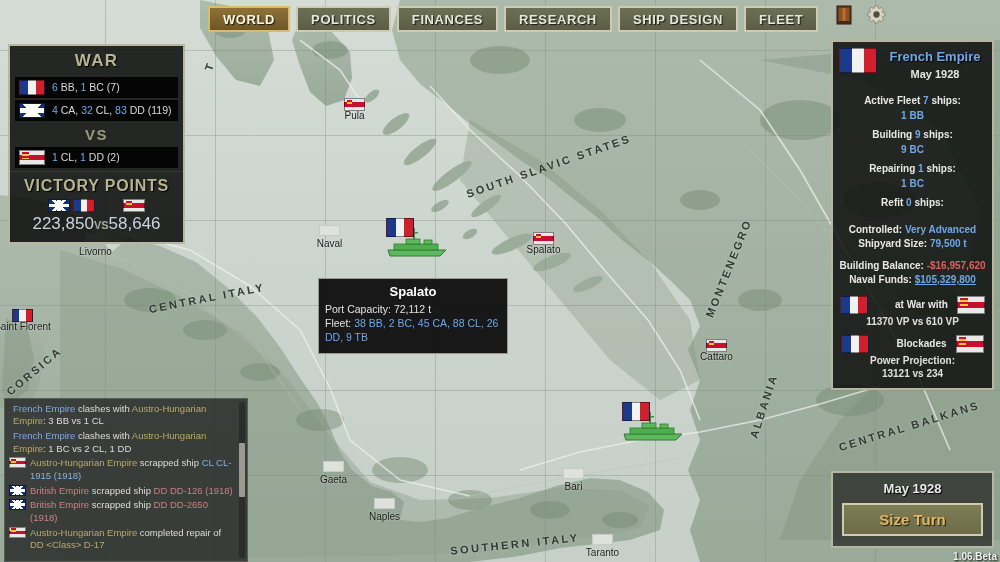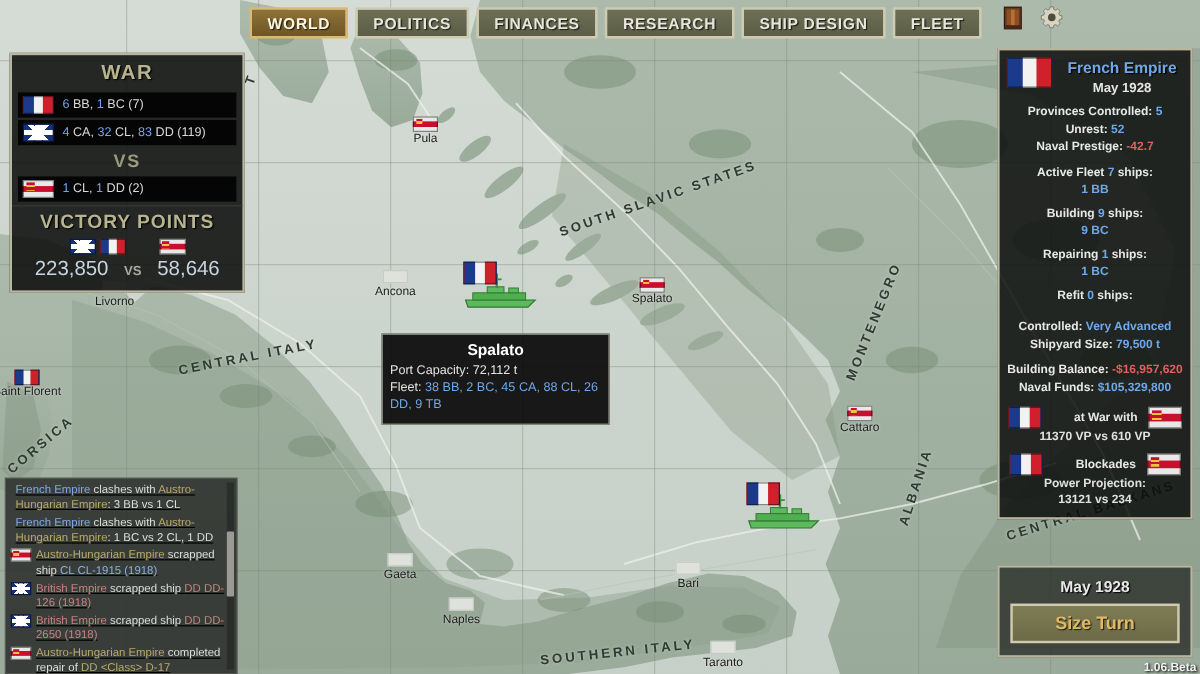--- a/index.html
+++ b/index.html
@@ -71,21 +71,21 @@
   
   .dark-panel {
     position: absolute;
     background: rgba(8,9,8,0.86);
     border: 2px solid #b9b6a0;
     z-index: 30;
   }
 
   
   #war-panel {
-    left: 8px; top: 44px; width: 196px;
+    left: 8px; top: 44px; width: 177px;
   }
   .panel-title {
     text-align: center; color: #b7b48f; font-size: 17px; font-weight: bold;
     letter-spacing: 1.2px; padding: 5px 0 4px;
     text-shadow: 1px 1px 1px #000;
   }
   .war-row {
     display: flex; align-items: center; gap: 7px;
     background: #050505; margin: 2px 5px; padding: 3px 4px;
     min-height: 21px;
@@ -99,33 +99,32 @@
   #vp-section {
     border-top: 1px solid #3a3a34; margin-top: 3px; padding-bottom: 8px;
   }
   #vp-section .panel-title { font-size: 16px; letter-spacing: .8px; }
   .vp-flags {
     display: flex; align-items: center; justify-content: center; gap: 28px;
     margin-bottom: 2px;
   }
   .vp-flag-pair { display: flex; gap: 3px; }
   .vp-nums {
-    display: flex; align-items: baseline; justify-content: center; gap: 13px;
+    display: flex; align-items: baseline; justify-content: center; 
     color: #c8d4e0; font-size: 17px; font-weight: 500;
   }
   .vp-nums .vs-mini { font-size: 11px; color: #a9a9a0; font-weight: bold; }
 
   
   #event-log {
-    position: absolute; left: 4px; top: 398px; width: 194px; height: 164px;
+    position: absolute; left: 4px; top: 398px; width: 244px; height: 164px;
     background: rgba(36,38,36,0.82);
     border: 1px solid rgba(150,150,140,0.35);
     overflow: hidden; z-index: 30;
     padding: 4px 10px 0 4px;
-    text-decoration: underline;
   }
   .log-entry {
     display: flex; gap: 4px; align-items: flex-start;
     font-size: 9.5px; line-height: 1.3; color: #ddd;
     margin-bottom: 2.5px;
   }
   .log-entry .ltext { flex: 1; }
   .log-entry .cA { color: #7fa8e8; }
   .log-entry .cAH { color: #b9a96a; }
   .log-entry .cBR { color: #c98080; }
@@ -151,21 +150,21 @@
     color: #6fa8e8; font-size: 13px; font-weight: bold;
     text-shadow: 1px 1px 1px #000;
   }
   #nation-date { color: #e5e5e5; font-size: 11px; font-weight: bold; margin-top: 4px; }
   .stat-line {
     text-align: center; font-size: 10px; color: #e8e8e8;
     font-weight: bold; line-height: 1.45;
   }
   .stat-line .v { color: #6fa8e8; }
   .stat-line .vneg { color: #e06060; }
-  .stat-line .vmoney { color: #6fa8e8; }
+  .stat-line .vmoney { color: #6fa8e8; text-decoration: underline; }
   .gap-sm { height: 7px; }
   .relation-block { margin-top: 8px; }
   .relation-row {
     display: flex; align-items: center; justify-content: center; gap: 9px;
   }
   .relation-row .rlabel { font-size: 10px; color: #e8e8e8; font-weight: bold; margin-left: 18px; }
   .relation-sub {
     text-align: center; font-size: 10px; color: #e0e0e0; margin-top: 2px; font-weight: bold;
   }
 
@@ -380,21 +379,21 @@
       <div class="map-marker" style="left: 344px; top: 97px;"><span class="flag flag-ah" style="width: 21px; height: 13px;"></span><div class="marker-label">Pula</div></div>
       <div class="map-marker" style="left: 533px; top: 231px;"><span class="flag flag-ah" style="width: 21px; height: 13px;"></span><div class="marker-label">Spalato</div></div>
       <div class="map-marker" style="left: 706px; top: 338px;"><span class="flag flag-ah" style="width: 21px; height: 13px;"></span><div class="marker-label">Cattaro</div></div>
       <div class="map-marker" style="left: 12px; top: 308px;"><span class="flag flag-fr" style="width: 21px; height: 13px;"></span><div class="marker-label">Saint Florent</div></div>
       <div class="map-marker" style="left: 85px; top: 233px;">
         <div class="neutral-port"></div>
         <div class="marker-label">Livorno</div>
       </div>
       <div class="map-marker" style="left: 319px; top: 225px;">
         <div class="neutral-port"></div>
-        <div class="marker-label">Ancona</div>
+        <div class="marker-label">Naval</div>
       </div>
       <div class="map-marker" style="left: 323px; top: 461px;">
         <div class="neutral-port"></div>
         <div class="marker-label">Gaeta</div>
       </div>
       <div class="map-marker" style="left: 374px; top: 498px;">
         <div class="neutral-port"></div>
         <div class="marker-label">Naples</div>
       </div>
       <div class="map-marker" style="left: 563px; top: 468px;">
@@ -530,25 +529,20 @@
 
 <div id="nation-panel" class="dark-panel">
   <div id="nation-head">
     <span class="flag flag-fr" style="width:38px;height:25px"></span>
     <span id="nation-head-txt">
       <div id="nation-name">French Empire</div>
       <div id="nation-date">May 1928</div>
     </span>
   </div>
   <div class="gap-sm"></div>
-  <div id="nation-stats">
-      <div class="stat-line"><span>Provinces Controlled: </span><span class="v">5</span></div>
-      <div class="stat-line"><span>Unrest: </span><span class="v">52</span></div>
-      <div class="stat-line"><span>Naval Prestige: </span><span class="vneg">-42.7</span></div>
-    </div>
   <div class="gap-sm"></div>
   <div id="nation-fleet-groups">
       <div class="stat-line"><span>Active Fleet </span><span class="v">7</span><span> ships:</span></div>
       <div class="stat-line"><span class="v">1 BB</span></div>
       <div style="height: 5px;"></div>
       <div class="stat-line"><span>Building </span><span class="v">9</span><span> ships:</span></div>
       <div class="stat-line"><span class="v">9 BC</span></div>
       <div style="height: 5px;"></div>
       <div class="stat-line"><span>Repairing </span><span class="v">1</span><span> ships:</span></div>
       <div class="stat-line"><span class="v">1 BC</span></div>

